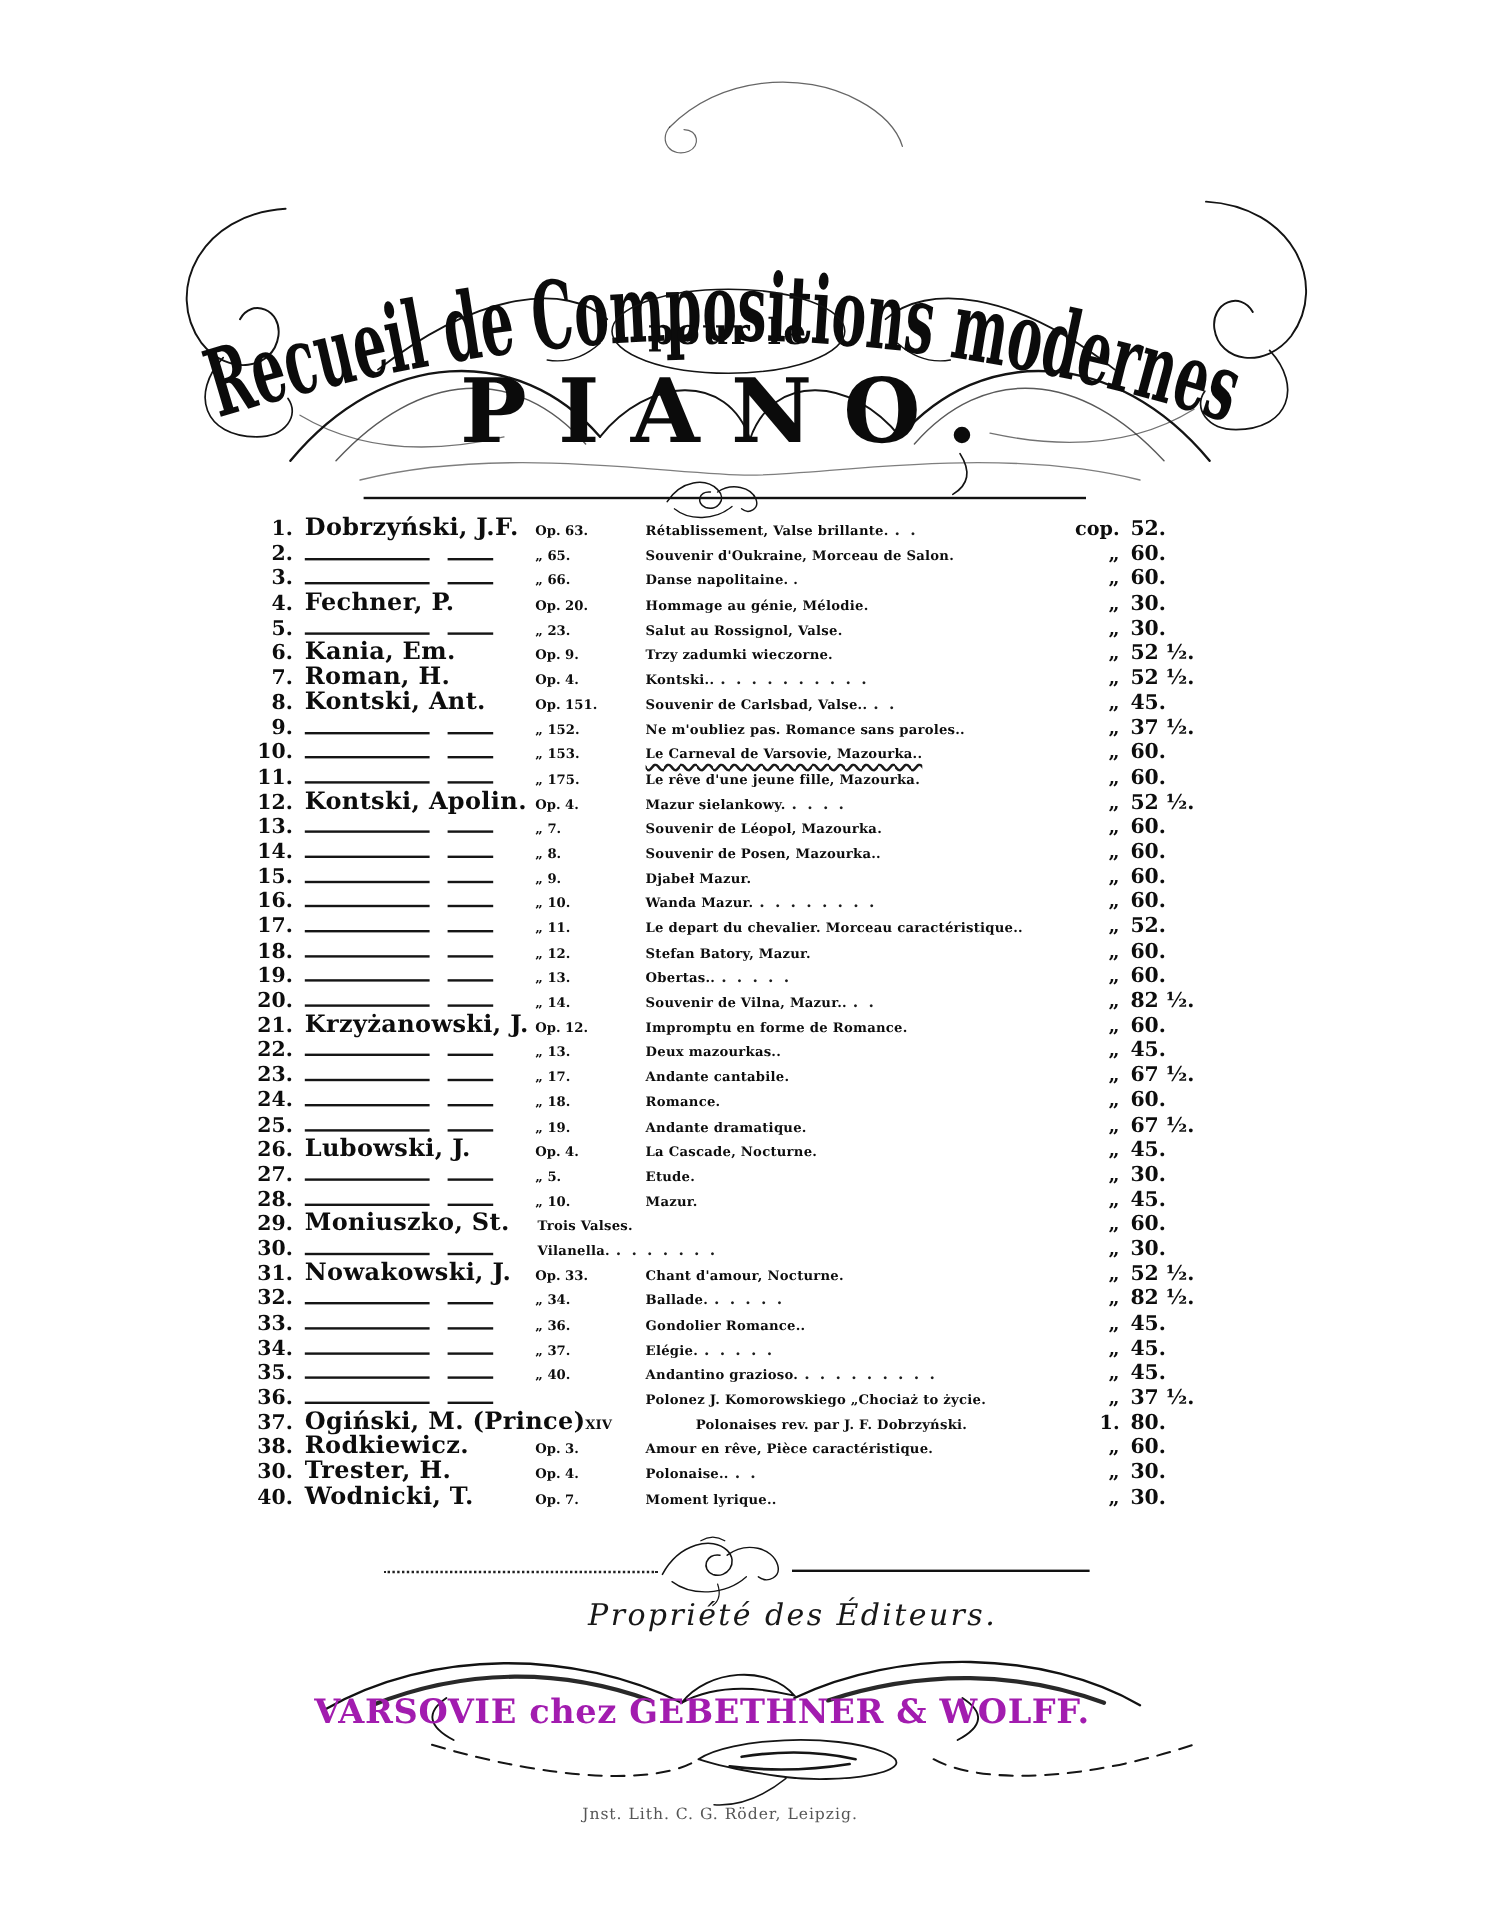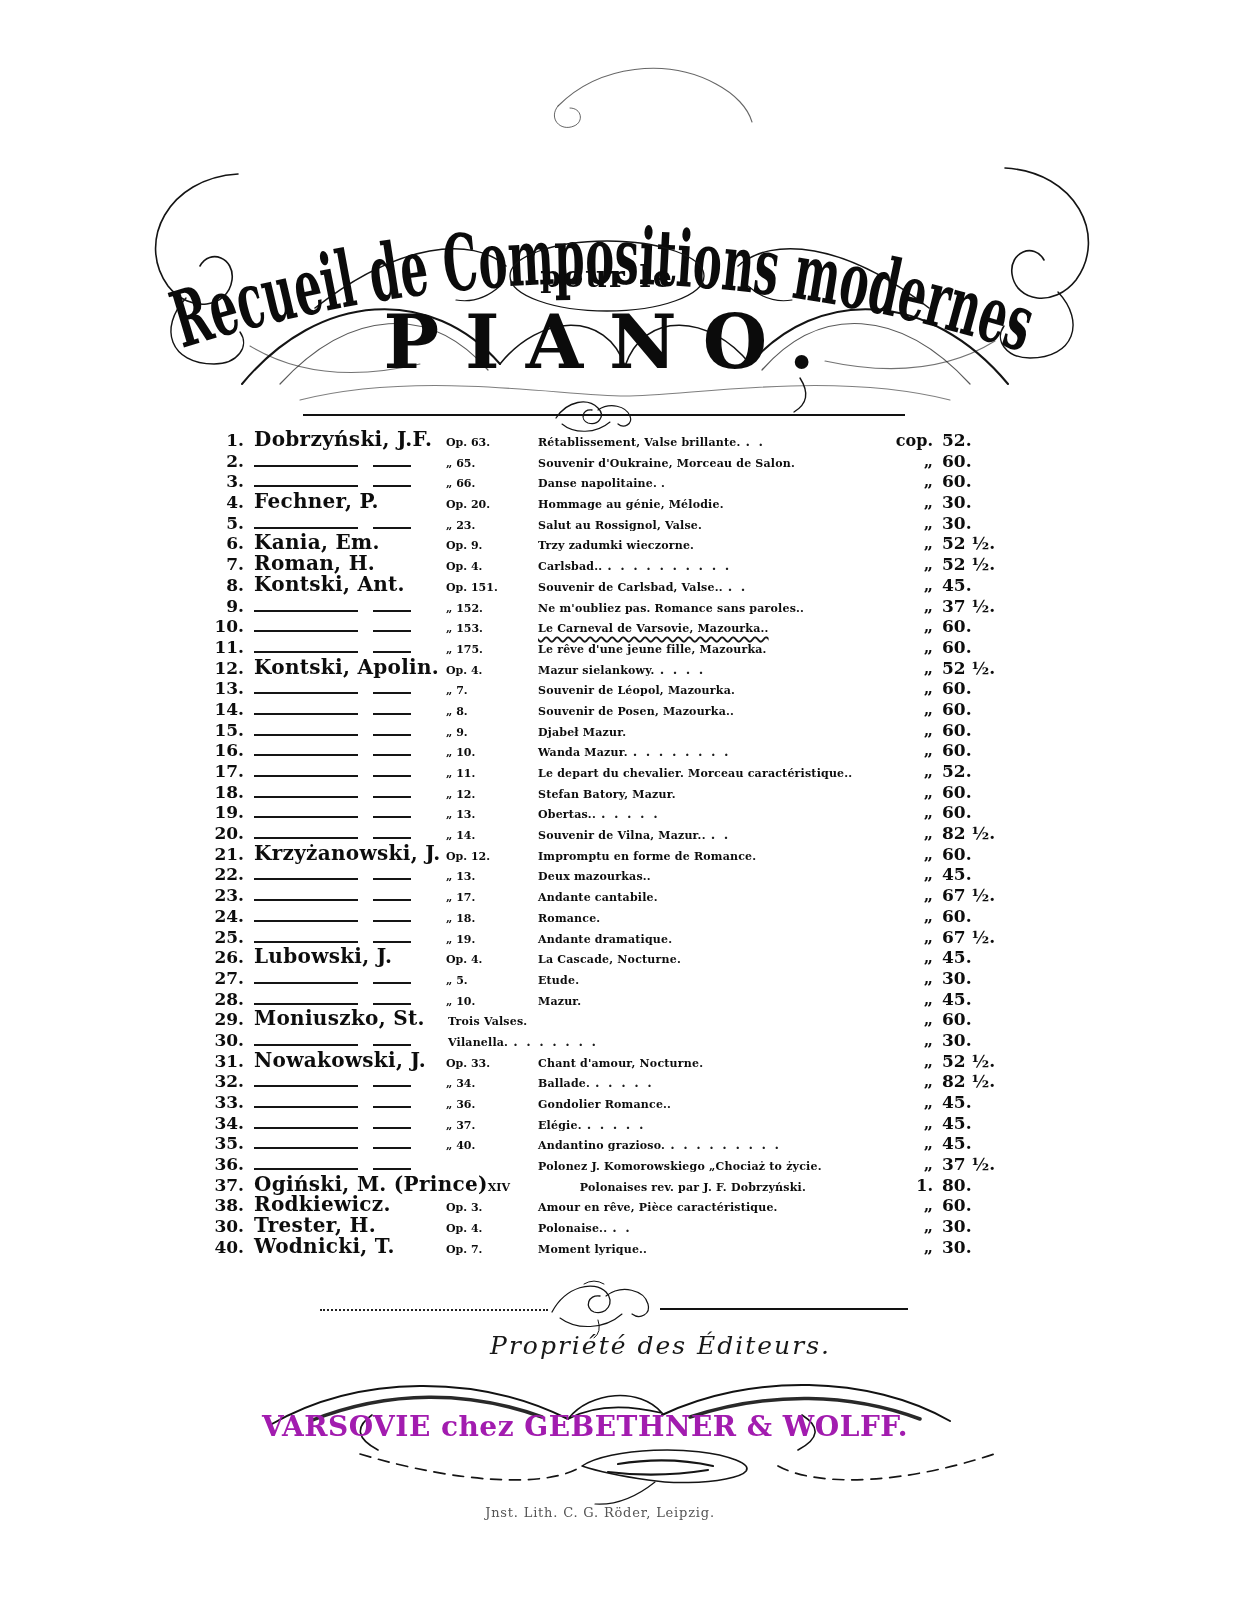--- a/index.html
+++ b/index.html
@@ -145,21 +145,21 @@
       <span class="op">Op. 9.</span>
       <span class="wtitle">Trzy zadumki wieczorne.</span>
       <span class="dots"></span>
       <span class="pmark">„</span>
       <span class="pval">52 ½.</span>
     </div>
       <div class="row">
       <span class="num">7.</span>
       <span class="composer">Roman, H.</span>
       <span class="op">Op. 4.</span>
-      <span class="wtitle">Carlsbad..</span>
+      <span class="wtitle">Kontski..</span>
       <span class="dots">. . . . . . . . . .</span>
       <span class="pmark">„</span>
       <span class="pval">52 ½.</span>
     </div>
       <div class="row">
       <span class="num">8.</span>
       <span class="composer">Kontski, Ant.</span>
       <span class="op">Op. 151.</span>
       <span class="wtitle">Souvenir de Carlsbad, Valse..</span>
       <span class="dots">. .</span>

